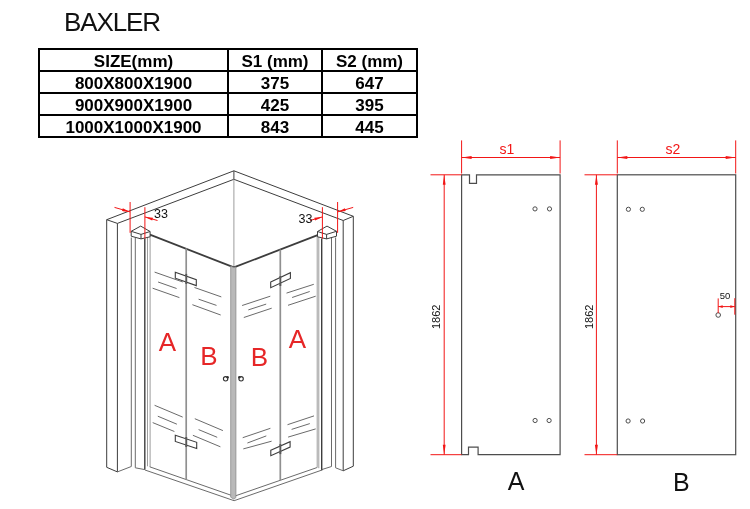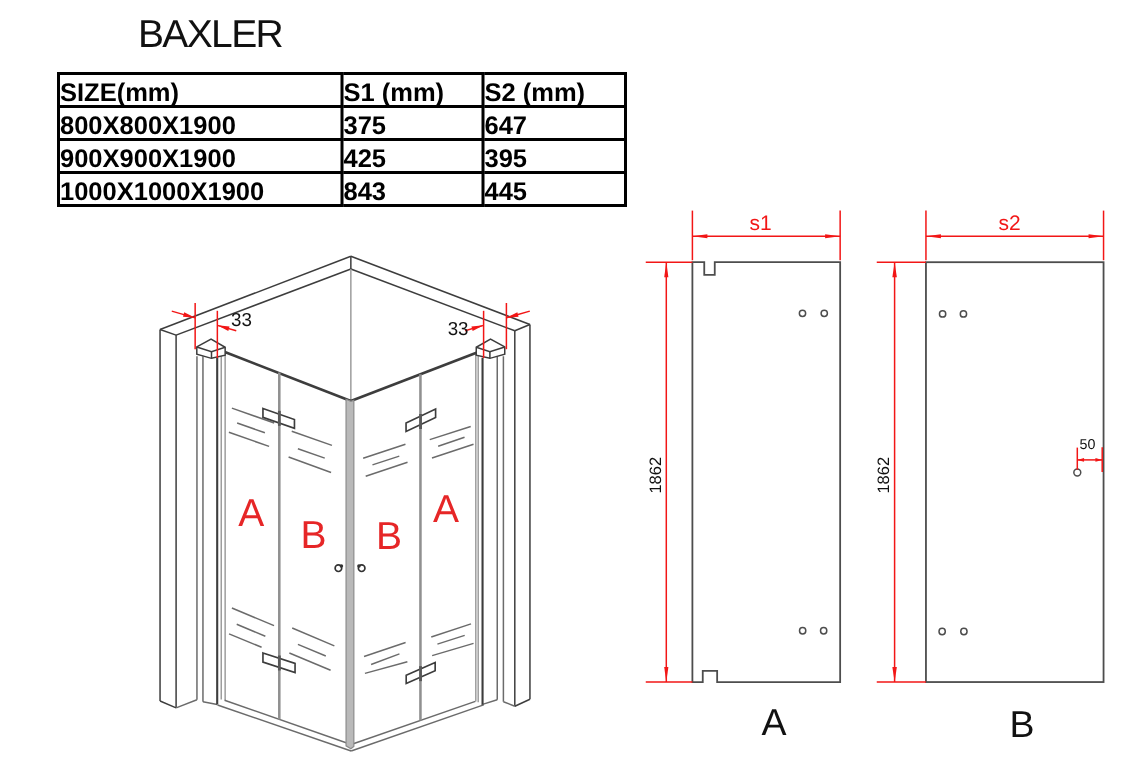--- a/index.html
+++ b/index.html
@@ -1,19 +1,19 @@
 <!DOCTYPE html>
 <html><head>
 <meta charset="utf-8">
 <style>
 html,body{margin:0;padding:0;background:#fff;width:750px;height:509px;overflow:hidden;}
 body{font-family:"Liberation Sans",sans-serif;position:relative;-webkit-font-smoothing:antialiased;}
-#title{position:absolute;left:64px;top:7px;font-size:26px;color:#111;letter-spacing:-1.1px;margin-left:28px;}
+#title{position:absolute;left:64px;top:7px;font-size:26px;color:#111;letter-spacing:-1.1px;}
 table{position:absolute;left:38px;top:48px;border-collapse:collapse;table-layout:fixed;}
-td{border:2px solid #000;vertical-align:middle;font-weight:bold;color:#000;padding:4px 0 0 0;height:16px;line-height:16px;}
+td{border:2px solid #000;text-align:center;vertical-align:middle;font-weight:bold;color:#000;padding:4px 0 0 0;height:16px;line-height:16px;}
 .c1{width:187px;} .c2{width:92px;} .c3{width:93px;margin-left:38px;}
 .hdr{font-size:17px;}
 .big{font-size:17px;}
 </style>
 </head>
 <body>
 <div id="title">BAXLER</div>
 <table>
 <tbody>
       <tr>

